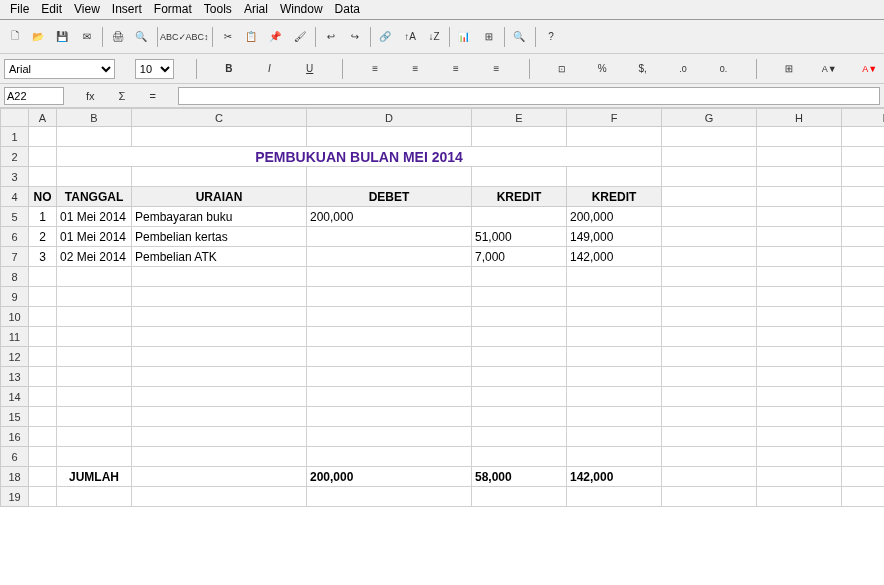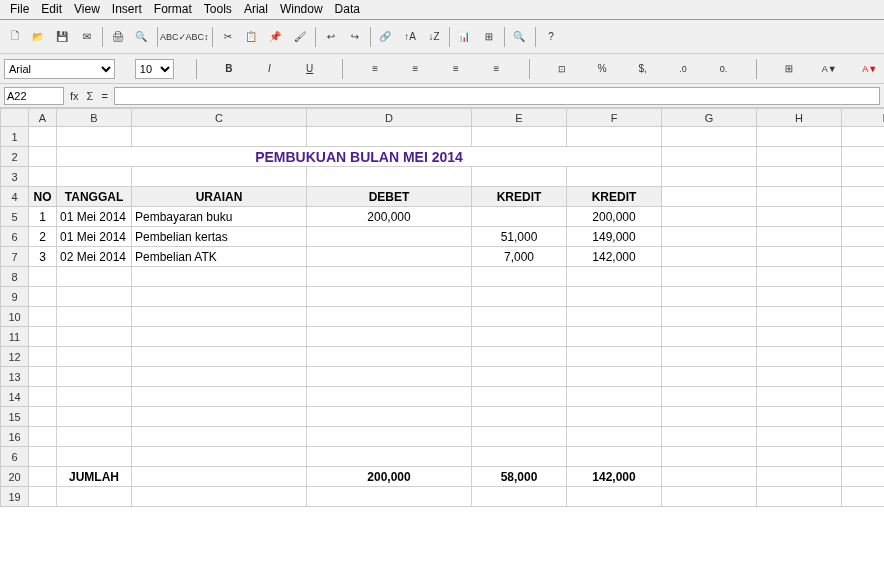--- a/index.html
+++ b/index.html
@@ -70,21 +70,21 @@
     }
 
     
     #formulabar {
       background: #f0f0f0;
       border-bottom: 1px solid #ccc;
       display: flex;
       align-items: center;
       padding: 2px 4px;
       height: 24px;
-      gap: 4px;
+      gap: 20px;
     }
     #cell-ref {
       width: 60px;
       height: 18px;
       font-size: 11px;
       border: 1px solid #aaa;
       background: white;
       padding: 0 2px;
     }
     #formula-input {
@@ -157,21 +157,21 @@
       text-align: center;
       border: 1px solid #ccc;
     }
     td.cell.title-cell {
       font-weight: bold;
       font-size: 14px;
       color: #4c1d95;
       text-align: center;
     }
     td.cell.num-right {
-      text-align: center;
+      text-align: left;
       margin-left: 41px;
     }
     td.cell.center {
       text-align: center;
       margin-top: 44px;
     }
     td.cell.bold {
       font-weight: bold;
     }
 
@@ -501,21 +501,21 @@
           <td class="cell"></td>
           <td class="cell"></td>
           <td class="cell"></td>
           <td class="cell"></td>
           <td class="cell"></td>
           <td class="cell"></td>
           <td class="cell"></td>
         </tr>
 
       <tr>
-        <td class="row-header">20</td>
+        <td class="row-header">18</td>
         <td class="cell"></td>
         <td class="cell center bold">JUMLAH</td>
         <td class="cell"></td>
         <td class="cell num-right bold">200,000</td>
         <td class="cell num-right bold">58,000</td>
         <td class="cell num-right bold">142,000</td>
         <td class="cell"></td>
         <td class="cell"></td>
         <td class="cell"></td>
       </tr>

